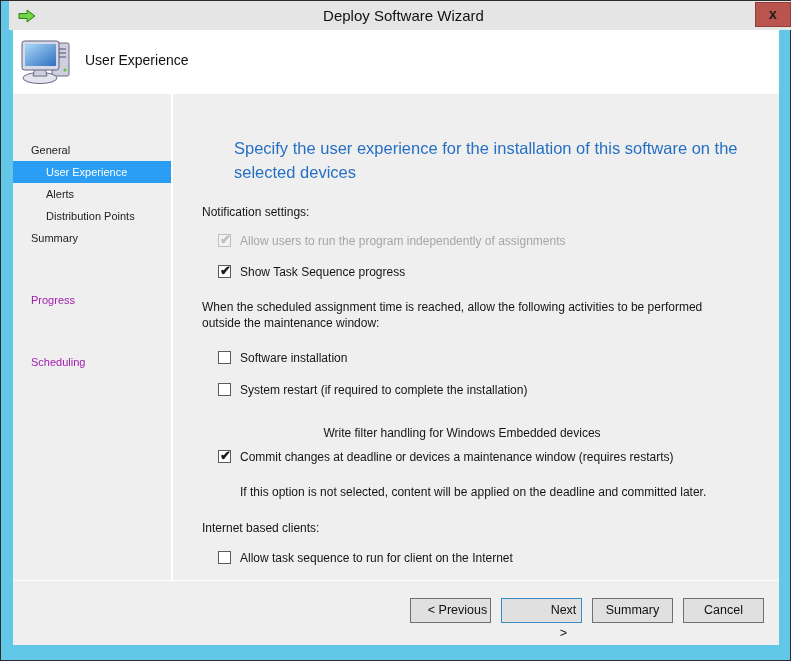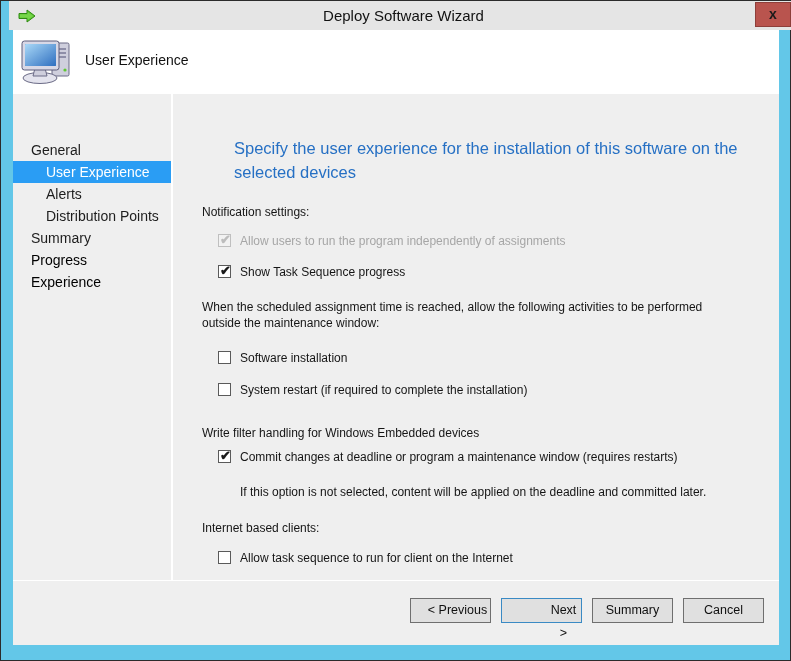--- a/index.html
+++ b/index.html
@@ -123,29 +123,29 @@
   }
   .sidebar-list {
     position: absolute;
     left: 0;
     top: 45px;
     width: 158px;
   }
   .sidebar-item {
     height: 22px;
     line-height: 22px;
-    font-size: 14px;
+    font-size: 11px;
     color: #1d1d1d;
     padding-left: 18px;
     box-sizing: border-box;
     white-space: nowrap;
     cursor: default;
   }
   .sidebar-item.indent { padding-left: 33px; }
-  .sidebar-item.disabled { color: #000000; }
+  .sidebar-item.disabled { color: #a21caf; margin-top: 40px; }
   .sidebar-item.selected {
     background: #2a9df4;
     color: #ffffff;
   }
 
   
   .content {
     position: absolute;
     left: 160px;
     top: 64px;
@@ -308,21 +308,21 @@
     </div>
 
     <div class="sidebar">
       <div class="sidebar-list">
         <div class="sidebar-item">General</div>
         <div class="sidebar-item indent selected">User Experience</div>
         <div class="sidebar-item indent">Alerts</div>
         <div class="sidebar-item indent">Distribution Points</div>
         <div class="sidebar-item">Summary</div>
         <div class="sidebar-item disabled">Progress</div>
-        <div class="sidebar-item disabled">Experience</div>
+        <div class="sidebar-item disabled">Scheduling</div>
       </div>
     </div>
     <div class="sidebar-divider"></div>
 
     <div class="content">
 
       <div class="content-heading">Specify the user experience for the installation of this software on the selected devices</div>
 
       <div class="body-area">
 
@@ -339,24 +339,24 @@
         <div class="section-label" style="left:29px; top:99px; width:510px;">When the scheduled assignment time is reached, allow the following activities to be performed outside the maintenance window:</div>
 
         <div class="cb-row" style="left:45px; top:151px;">
           <span class="cb-box unchecked"></span><span>Software installation</span>
         </div>
 
         <div class="cb-row" style="left:45px; top:183px;">
           <span class="cb-box unchecked"></span><span>System restart (if required to complete the installation)</span>
         </div>
 
-        <div class="section-label" style="left:29px; top:225px; width:520px;">Write filter handling for Windows Embedded devices</div>
+        <div class="section-label" style="left:29px; top:225px; width:520px;text-align:center;">Write filter handling for Windows Embedded devices</div>
 
         <div class="cb-row" style="left:45px; top:250px;">
-          <span class="cb-box"><span class="tick">✔</span></span><span>Commit changes at deadline or program a maintenance window (requires restarts)</span>
+          <span class="cb-box"><span class="tick">✔</span></span><span>Commit changes at deadline or devices a maintenance window (requires restarts)</span>
         </div>
 
         <div class="note-text" style="left:67px; top:285px;">If this option is not selected, content will be applied on the deadline and committed later.</div>
 
         <div class="section-label" style="left:29px; top:320px; width:520px;">Internet based clients:</div>
 
         <div class="cb-row" style="left:45px; top:351px;">
           <span class="cb-box unchecked"></span><span>Allow task sequence to run for client on the Internet</span>
         </div>
 

